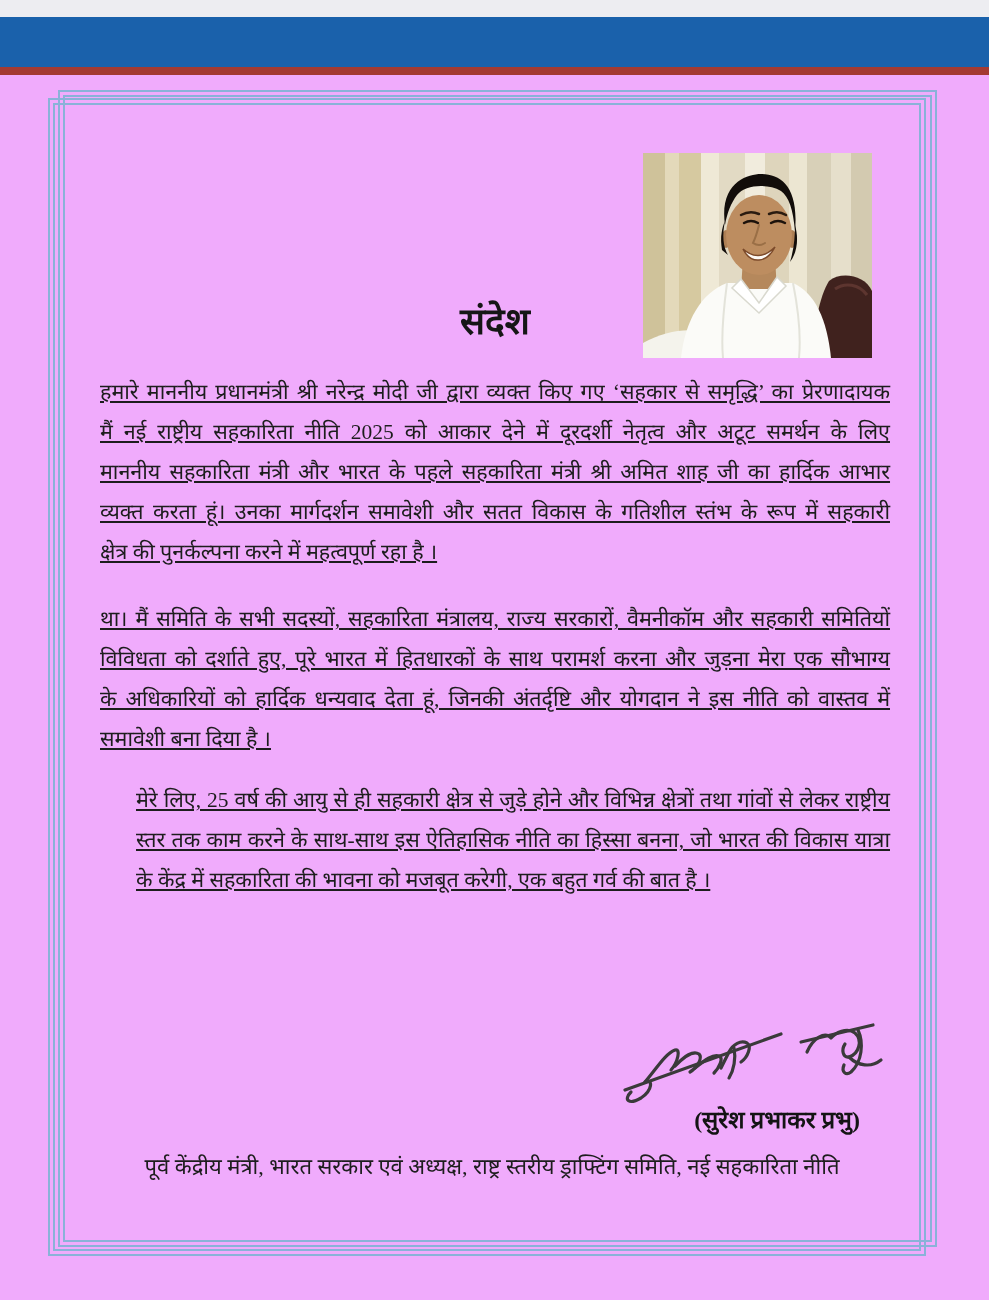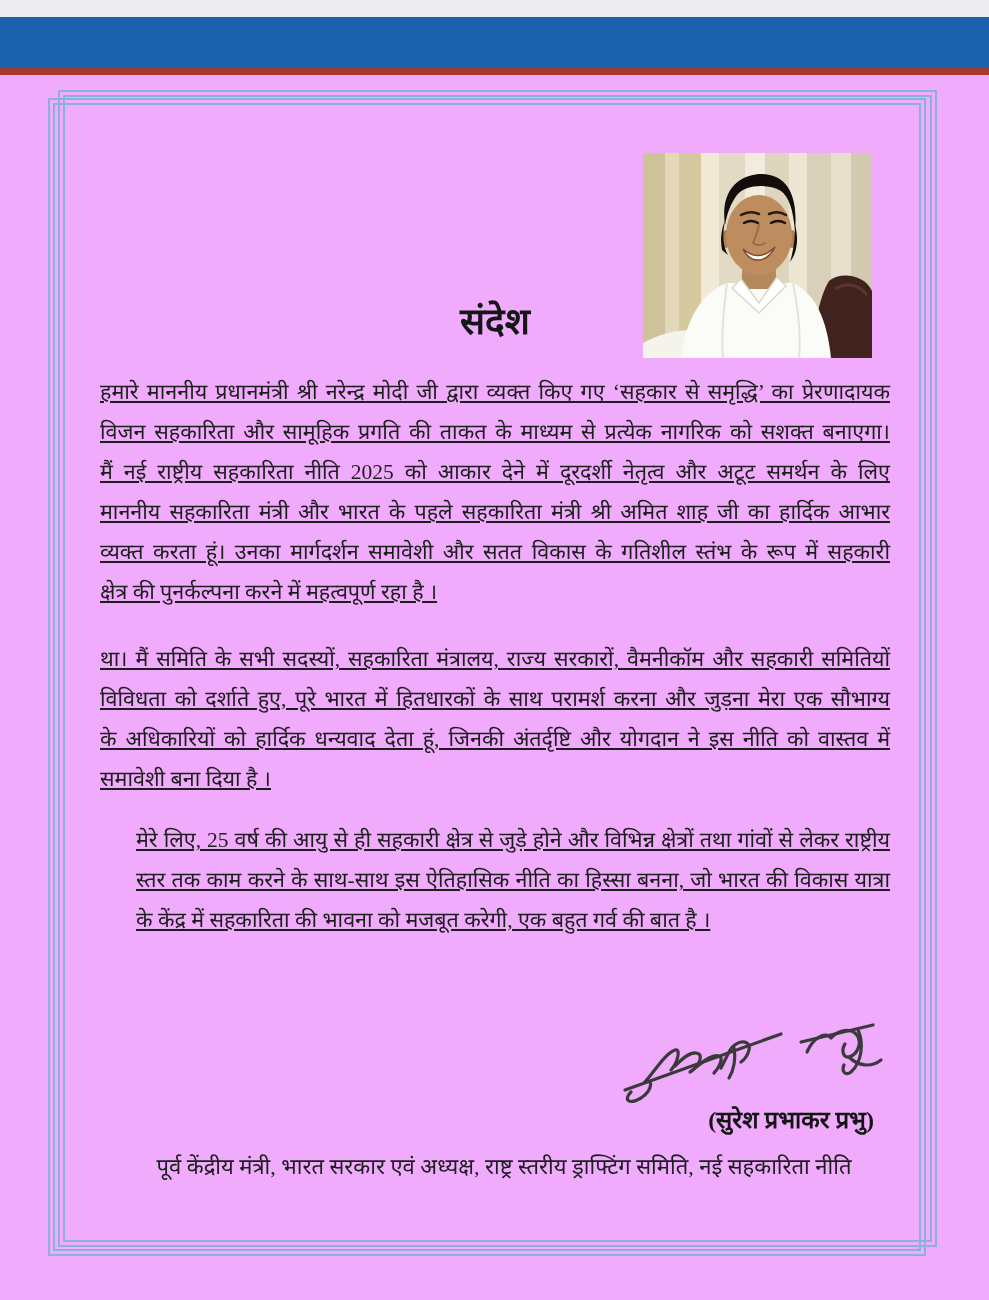--- a/index.html
+++ b/index.html
@@ -28,24 +28,24 @@
   
   .body-text{position:absolute;left:100px;top:372px;width:790px;font-size:21.5px;line-height:40px;}
   .para{margin:0 0 27px 0;text-decoration:underline;}
   .para:nth-child(2){margin-bottom:21px;}
   .para:last-child{margin-bottom:0;margin-left:36px;}
   .line{text-align:justify;text-align-last:justify;white-space:normal;}
   .para .line:last-child{text-align-last:left;}
   
   .signature{position:absolute;left:615px;top:1010px;width:290px;height:100px;}
   .signatory-name{
-    position:absolute;top:1102px;right:115px;font-size:24px;font-weight:bold;color:#141414;
+    position:absolute;top:1102px;right:129px;font-size:24px;font-weight:bold;color:#141414;
   }
   .signatory-title{
-    position:absolute;left:104px;top:1150px;width:800px;text-align:center;
+    position:absolute;left:92px;top:1150px;width:800px;text-align:center;
     font-size:22px;color:#1d1d1d;
   }
 </style>
 </head>
 <body>
 
 <div class="page">
 
   <div class="top-strip"></div>
   <div class="blue-bar" style="background: rgb(26, 97, 171);"></div>
@@ -102,21 +102,20 @@
 
       <path d="M100,96 Q116,110 132,94 Q126,106 116,107 Q106,108 100,96 Z" fill="#fdf9f4" stroke="#7c4a2a" stroke-width="1.5"></path>
     </svg>
   </div>
 
   <h1 class="title">संदेश</h1>
 
   <div class="body-text">
     <div class="para">
         <div class="line">हमारे माननीय प्रधानमंत्री श्री नरेन्द्र मोदी जी द्वारा व्यक्त किए गए ‘सहकार से समृद्धि’ का प्रेरणादायक</div>
-        <div class="line">विजन सहकारिता और सामूहिक प्रगति की ताकत के माध्यम से प्रत्येक नागरिक को सशक्त बनाएगा।</div>
         <div class="line">मैं नई राष्ट्रीय सहकारिता नीति 2025 को आकार देने में दूरदर्शी नेतृत्व और अटूट समर्थन के लिए</div>
         <div class="line">माननीय सहकारिता मंत्री और भारत के पहले सहकारिता मंत्री श्री अमित शाह जी का हार्दिक आभार</div>
         <div class="line">व्यक्त करता हूं।  उनका मार्गदर्शन समावेशी और सतत विकास के गतिशील स्तंभ के रूप में सहकारी</div>
         <div class="line">क्षेत्र की पुनर्कल्पना करने में महत्वपूर्ण रहा है ।</div>
       </div>
     <div class="para">
         <div class="line">था।  मैं समिति के सभी सदस्यों, सहकारिता मंत्रालय, राज्य सरकारों, वैमनीकॉम और सहकारी समितियों</div>
         <div class="line">विविधता को दर्शाते हुए, पूरे भारत में हितधारकों के साथ परामर्श करना और जुड़ना मेरा एक सौभाग्य</div>
         <div class="line">के अधिकारियों को हार्दिक धन्यवाद देता हूं, जिनकी अंतर्दृष्टि और योगदान ने इस नीति को वास्तव में</div>
         <div class="line">समावेशी बना दिया है ।</div>

